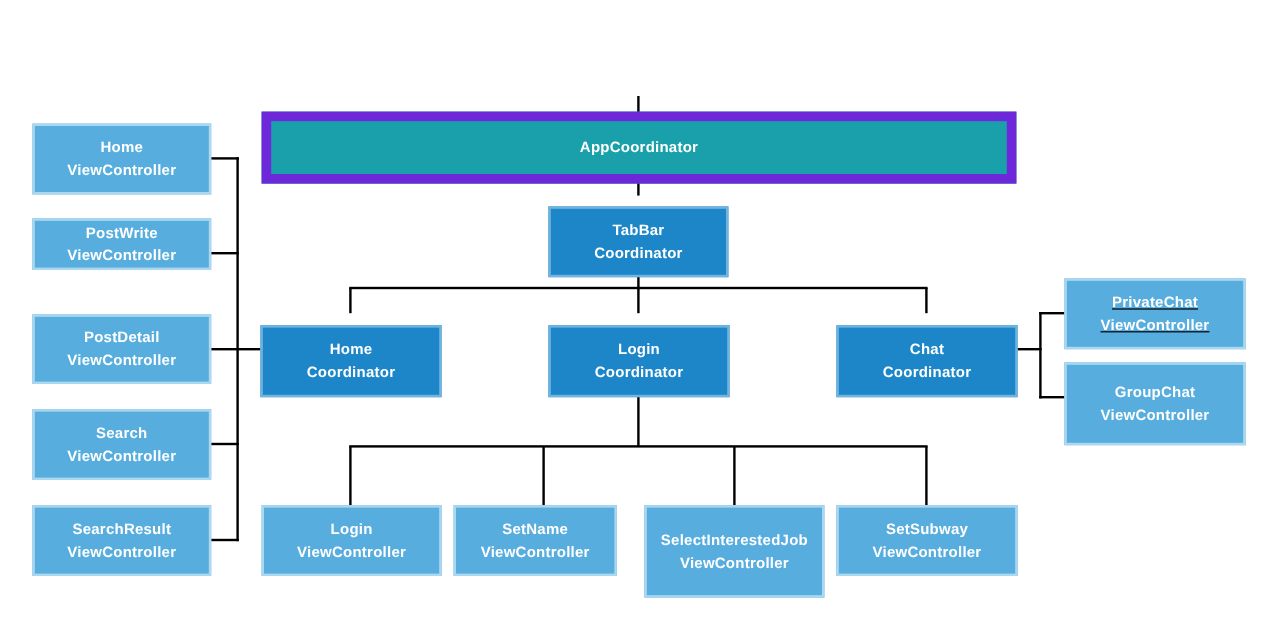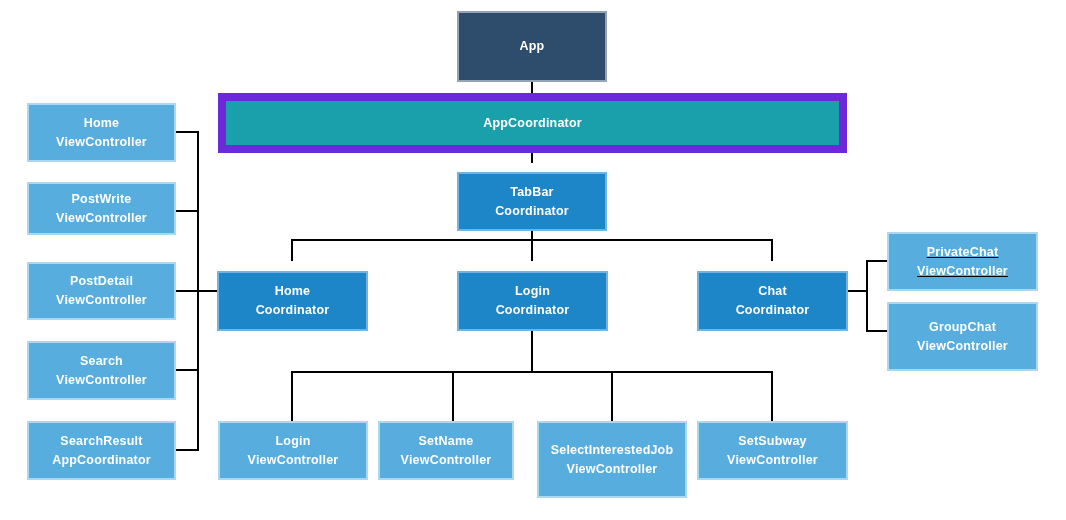--- a/index.html
+++ b/index.html
@@ -37,21 +37,21 @@
   .line { position: absolute; background: var(--line, #000000); }
 
   
   #n-app        { left: 457px; top: 11px;  width: 150px; height: 71px; }
   #n-appcoord   { left: 218px; top: 93px;  width: 629px; height: 60px; }
   #n-tabbar     { left: 457px; top: 162px; width: 150px; height: 59px; }
   #n-homecoord  { left: 217px; top: 261px; width: 151px; height: 60px; }
   #n-logincoord { left: 457px; top: 261px; width: 151px; height: 60px; }
   #n-chatcoord  { left: 697px; top: 261px; width: 151px; height: 60px; }
   #n-homevc     { left: 27px;  top: 103px; width: 149px; height: 59px; }
-  #n-postwrite  { left: 27px;  top: 182px; width: 149px; height: 53px; }
+  #n-postwrite  { left: 27px;  top: 182px; width: 149px; height: 43px; }
   #n-postdetail { left: 27px;  top: 262px; width: 149px; height: 58px; }
   #n-search     { left: 27px;  top: 341px; width: 149px; height: 59px; }
   #n-searchres  { left: 27px;  top: 421px; width: 149px; height: 59px; }
   #n-privchat   { left: 887px; top: 232px; width: 151px; height: 59px; text-decoration: underline; }
   #n-groupchat  { left: 887px; top: 302px; width: 151px; height: 69px; }
   #n-loginvc    { left: 218px; top: 421px; width: 150px; height: 59px; }
   #n-setname    { left: 378px; top: 421px; width: 136px; height: 59px; }
   #n-seljob     { left: 537px; top: 421px; width: 150px; height: 77px; }
   #n-setsubway  { left: 697px; top: 421px; width: 151px; height: 59px; }
 
@@ -102,23 +102,20 @@
   <div class="line" id="e-stub-homevc"></div>
   <div class="line" id="e-stub-write"></div>
   <div class="line" id="e-stub-detail"></div>
   <div class="line" id="e-stub-search"></div>
   <div class="line" id="e-stub-result"></div>
   <div class="line" id="e-chat-spine"></div>
   <div class="line" id="e-rspine"></div>
   <div class="line" id="e-stub-priv"></div>
   <div class="line" id="e-stub-group"></div>
 
-  <div class="node dark" id="n-app">
-      <span class="label">App</span>
-    </div>
   <div class="node teal" id="n-appcoord">
       <span class="label">AppCoordinator</span>
     </div>
   <div class="node blue" id="n-tabbar">
       <span class="label">TabBar
 Coordinator</span>
     </div>
   <div class="node blue" id="n-homecoord">
       <span class="label">Home
 Coordinator</span>
@@ -142,21 +139,21 @@
   <div class="node light" id="n-postdetail">
       <span class="label">PostDetail
 ViewController</span>
     </div>
   <div class="node light" id="n-search">
       <span class="label">Search
 ViewController</span>
     </div>
   <div class="node light" id="n-searchres">
       <span class="label">SearchResult
-AppCoordinator</span>
+ViewController</span>
     </div>
   <div class="node light" id="n-privchat">
       <span class="label">PrivateChat
 ViewController</span>
     </div>
   <div class="node light" id="n-groupchat">
       <span class="label">GroupChat
 ViewController</span>
     </div>
   <div class="node light" id="n-loginvc">

